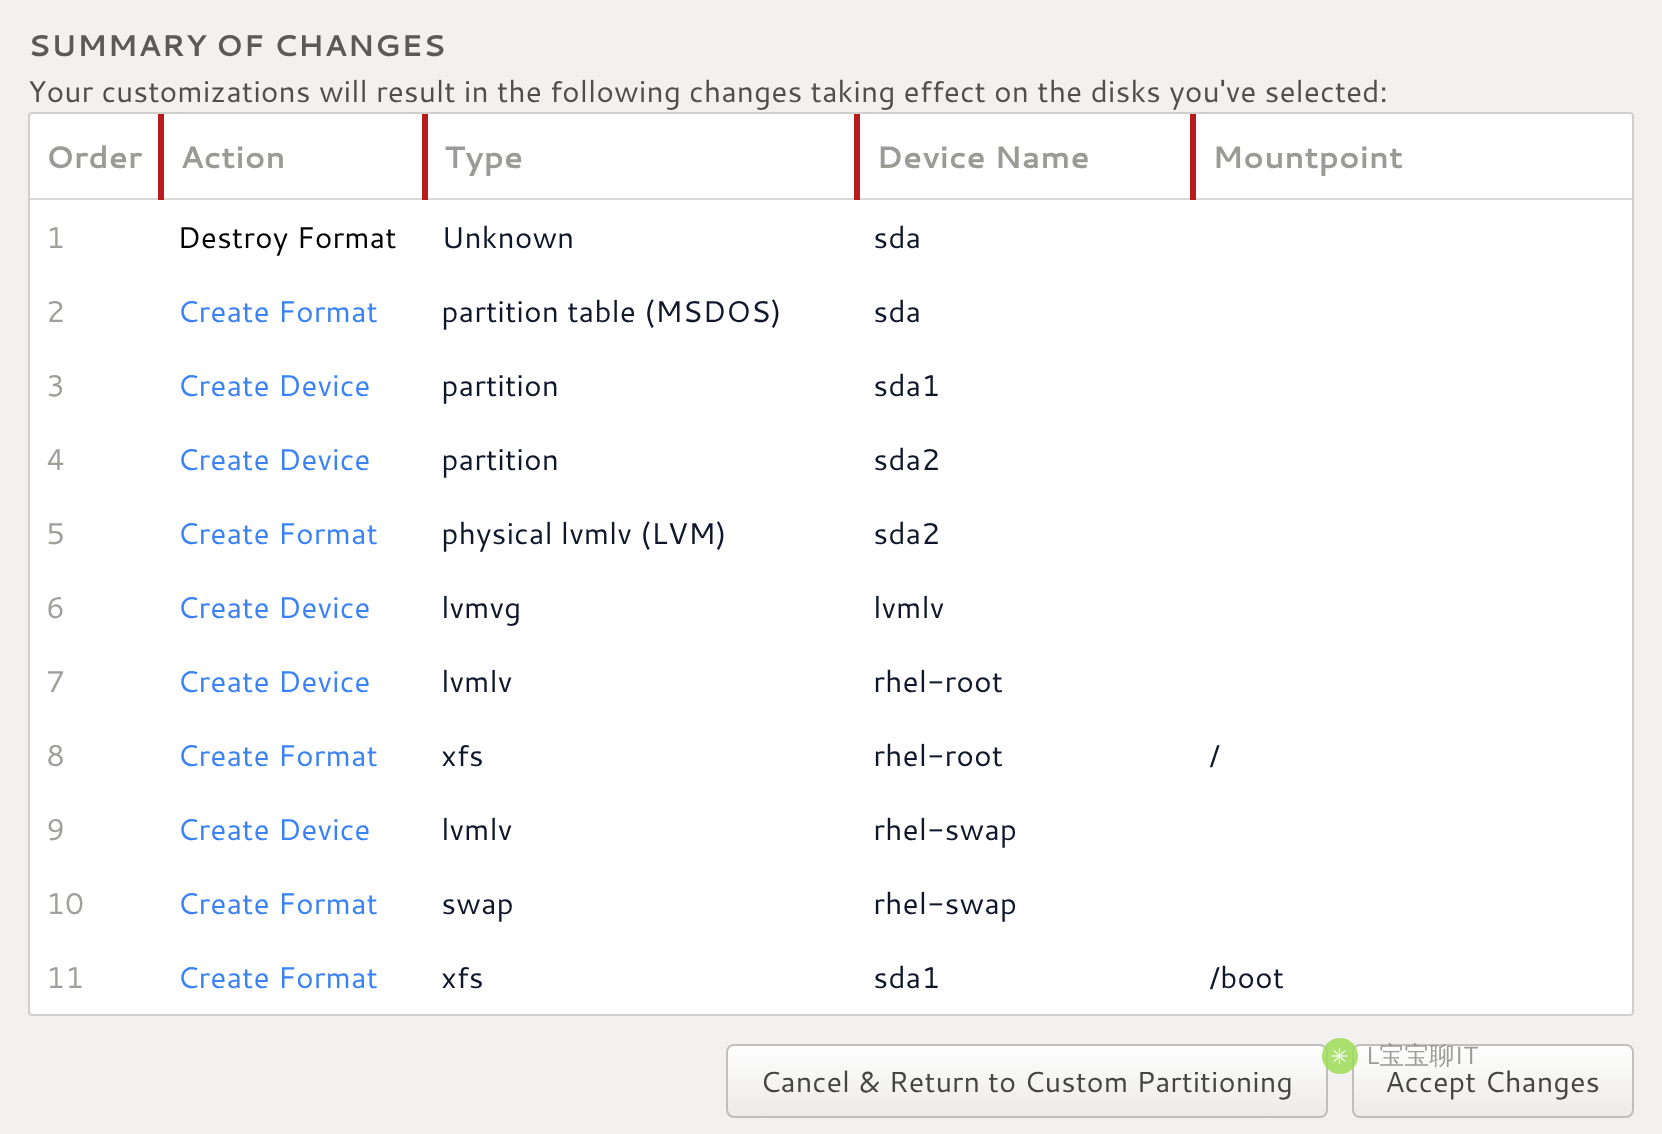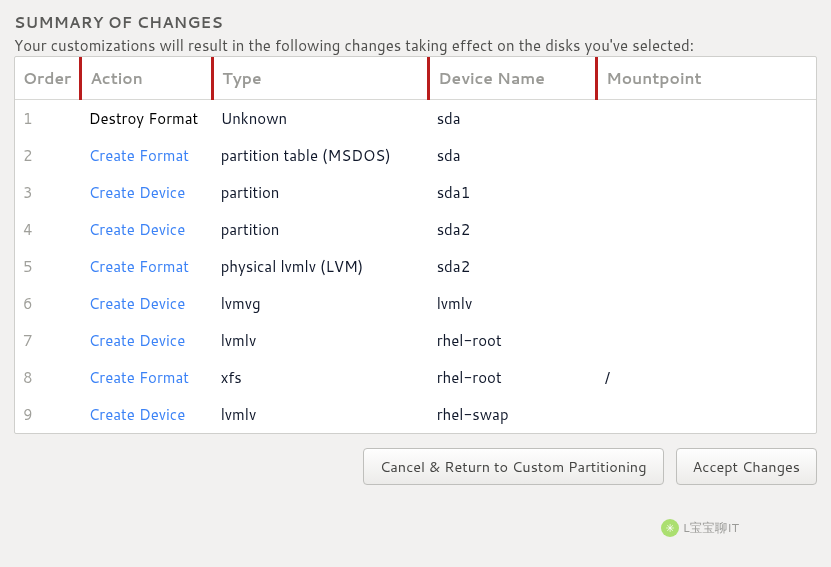--- a/index.html
+++ b/index.html
@@ -183,20 +183,34 @@
           <td>rhel-root</td>
           <td>/</td>
         </tr>
         <tr>
           <td>9</td>
           <td class="action-create">Create Device</td>
           <td>lvmlv</td>
           <td>rhel-swap</td>
           <td></td>
         </tr>
+        <tr>
+          <td>10</td>
+          <td class="action-create">Create Format</td>
+          <td>swap</td>
+          <td>rhel-swap</td>
+          <td></td>
+        </tr>
+        <tr>
+          <td>11</td>
+          <td class="action-create">Create Format</td>
+          <td>xfs</td>
+          <td>sda1</td>
+          <td>/boot</td>
+        </tr>
       </tbody>
   </table>
 </div>
 
 <div class="button-row">
   <button class="btn">Cancel &amp; Return to Custom Partitioning</button>
   <button class="btn">Accept Changes</button>
 </div>
 
 <div class="watermark">

